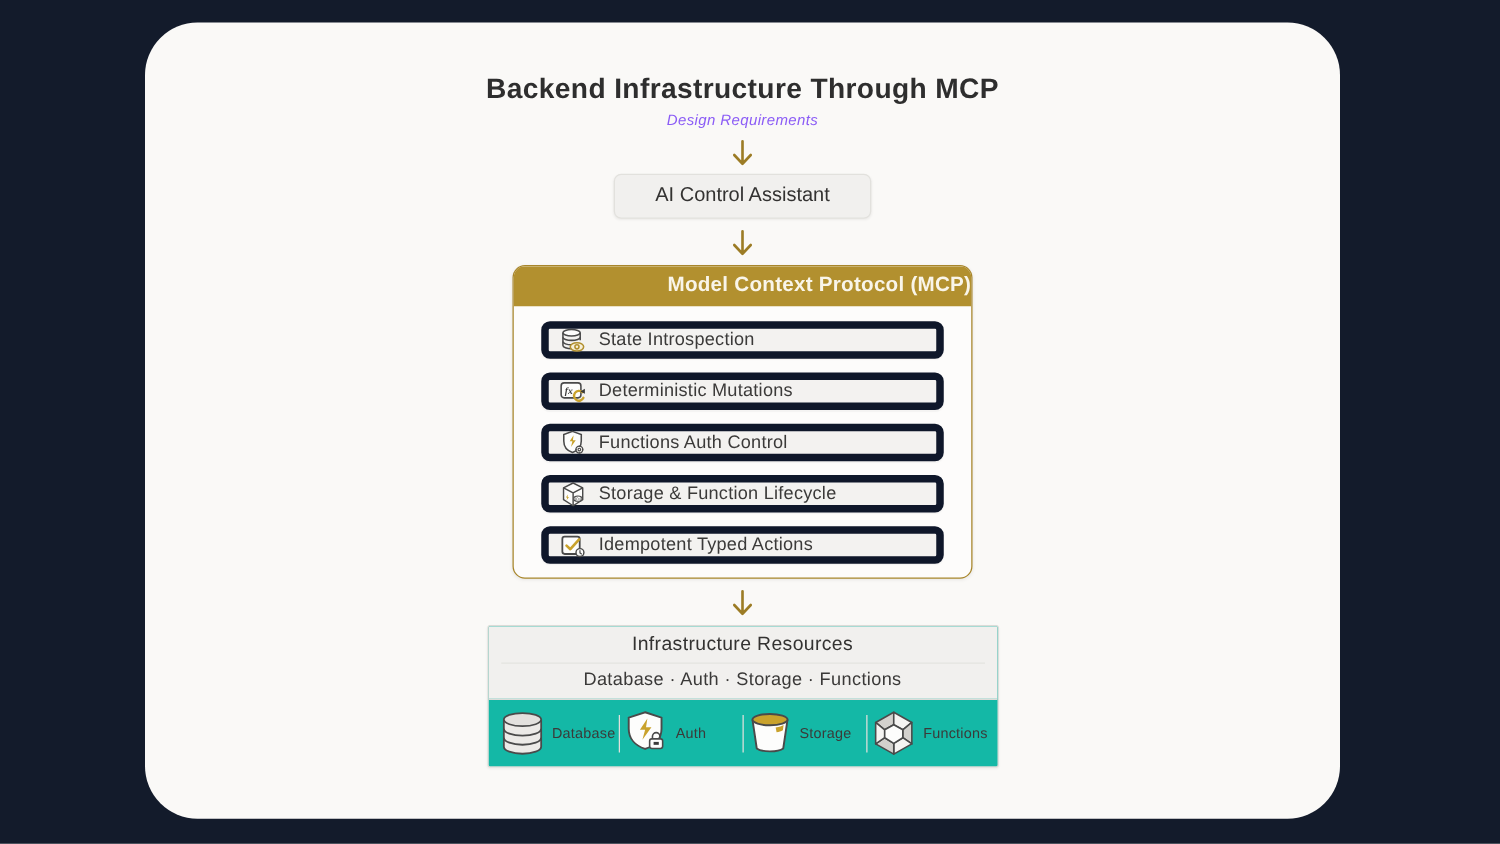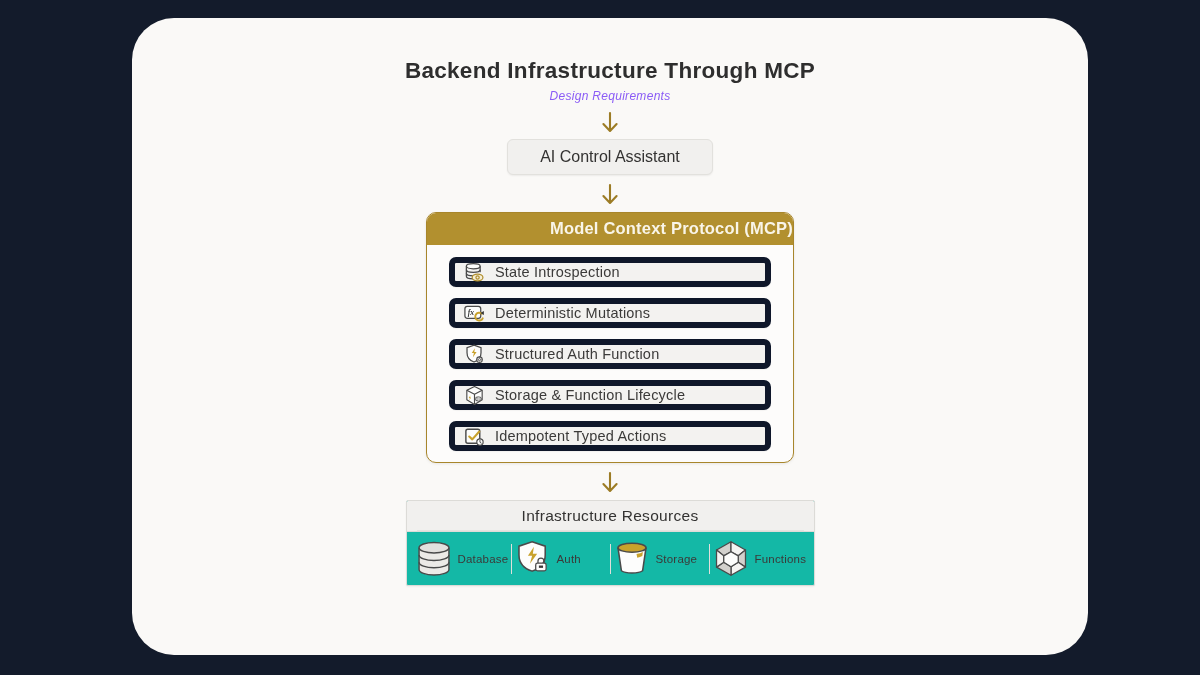--- a/index.html
+++ b/index.html
@@ -5,21 +5,21 @@
   * { margin: 0; padding: 0; box-sizing: border-box; }
   html, body { width: 1200px; height: 675px; }
   body {
     background: #131B2B;
     font-family: "Liberation Sans", "DejaVu Sans", sans-serif;
     position: relative;
     overflow: hidden;
   }
   .card {
     position: absolute;
-    left: 132px; top: 18px;
+    left: 116px; top: 18px;
     width: 956px; height: 637px;
     background: #FAF9F7;
     border-radius: 42px;
     display: flex;
     flex-direction: column;
     align-items: center;
     padding-top: 40px;
   }
   .title {
     font-size: 22.5px;
@@ -178,21 +178,21 @@
       <div class="mcp-item">
         <span class="icn">
           <svg viewBox="0 0 24 24" width="23" height="23">
             <path d="M11.5 2.2l7.3 2.6v5.4c0 4.6-3 8.2-7.3 9.6-4.3-1.4-7.3-5-7.3-9.6V4.8z" fill="#FDFDFC" stroke="#4A4A4A" stroke-width="1.3"></path>
             <path d="M12.4 5.4l-3.3 5.1h2.3l-1.2 4.7 4-5.7h-2.4z" fill="#C9A22C"></path>
             <circle cx="17.2" cy="17.4" r="2.9" fill="#ECEAE7" stroke="#4A4A4A" stroke-width="1.1"></circle>
             <circle cx="17.2" cy="17.4" r="1.1" fill="#FDFDFC" stroke="#4A4A4A" stroke-width="0.9"></circle>
             <path d="M17.2 14.2v1M17.2 19.6v1M14 17.4h1M19.4 17.4h1" stroke="#4A4A4A" stroke-width="0.9"></path>
           </svg>
         </span>
-        <span class="lbl">Structured Auth Function</span>
+        <span class="lbl">Functions Auth Control</span>
       </div>
 
       <div class="mcp-item">
         <span class="icn">
           <svg viewBox="0 0 24 24" width="23" height="23">
             <path d="M12 2.5L20 6.6v9.8L12 21.5 4 16.4V6.6z" fill="#FDFDFC" stroke="#4A4A4A" stroke-width="1.2" stroke-linejoin="round"></path>
             <path d="M4 6.6l8 4.1 8-4.1M12 10.7v10.8" fill="none" stroke="#4A4A4A" stroke-width="1.2" stroke-linejoin="round"></path>
             <path d="M7.6 12l-1.6 2.6h1.1l-.5 2.4 1.9-2.9H7.4z" fill="#C9A22C"></path>
             <ellipse cx="16" cy="15.6" rx="3.4" ry="2.2" fill="#FDFDFC" stroke="#4A4A4A" stroke-width="0.9"></ellipse>
             <text x="13.6" y="17" font-size="3.8" font-style="italic" fill="#3A3A3A" font-family="Liberation Serif, serif">f(x)</text>
@@ -219,20 +219,21 @@
   <div class="arrow">
     <svg width="20" height="23" viewBox="0 0 20 23">
         <path d="M10 2v16M3.4 13l6.6 7 6.6-7" fill="none" stroke="#9C7C25" stroke-width="2.1" stroke-linecap="round" stroke-linejoin="round"></path>
       </svg>
   </div>
 
   <div class="res-box">
     <div class="res-head">
       <div class="res-title">Infrastructure Resources</div>
       <div class="res-divider"></div>
+      <div class="res-summary">Database · Auth · Storage · Functions</div>
     </div>
     <div class="res-strong-divider"></div>
     <div class="res-icons">
 
       <div class="res-cell">
         <span class="icn">
           <svg viewBox="0 0 46 42" width="42" height="38">
             <path d="M6.5 8.5v24c0 3.4 7.4 6.2 16.5 6.2s16.5-2.8 16.5-6.2v-24" fill="#ECEAE7" stroke="#4A4A4A" stroke-width="1.6"></path>
             <ellipse cx="23" cy="8.5" rx="16.5" ry="5.8" fill="#E3E1DE" stroke="#4A4A4A" stroke-width="1.6"></ellipse>
             <path d="M6.5 16.5c0 3.4 7.4 6.2 16.5 6.2s16.5-2.8 16.5-6.2" fill="none" stroke="#4A4A4A" stroke-width="1.6"></path>

